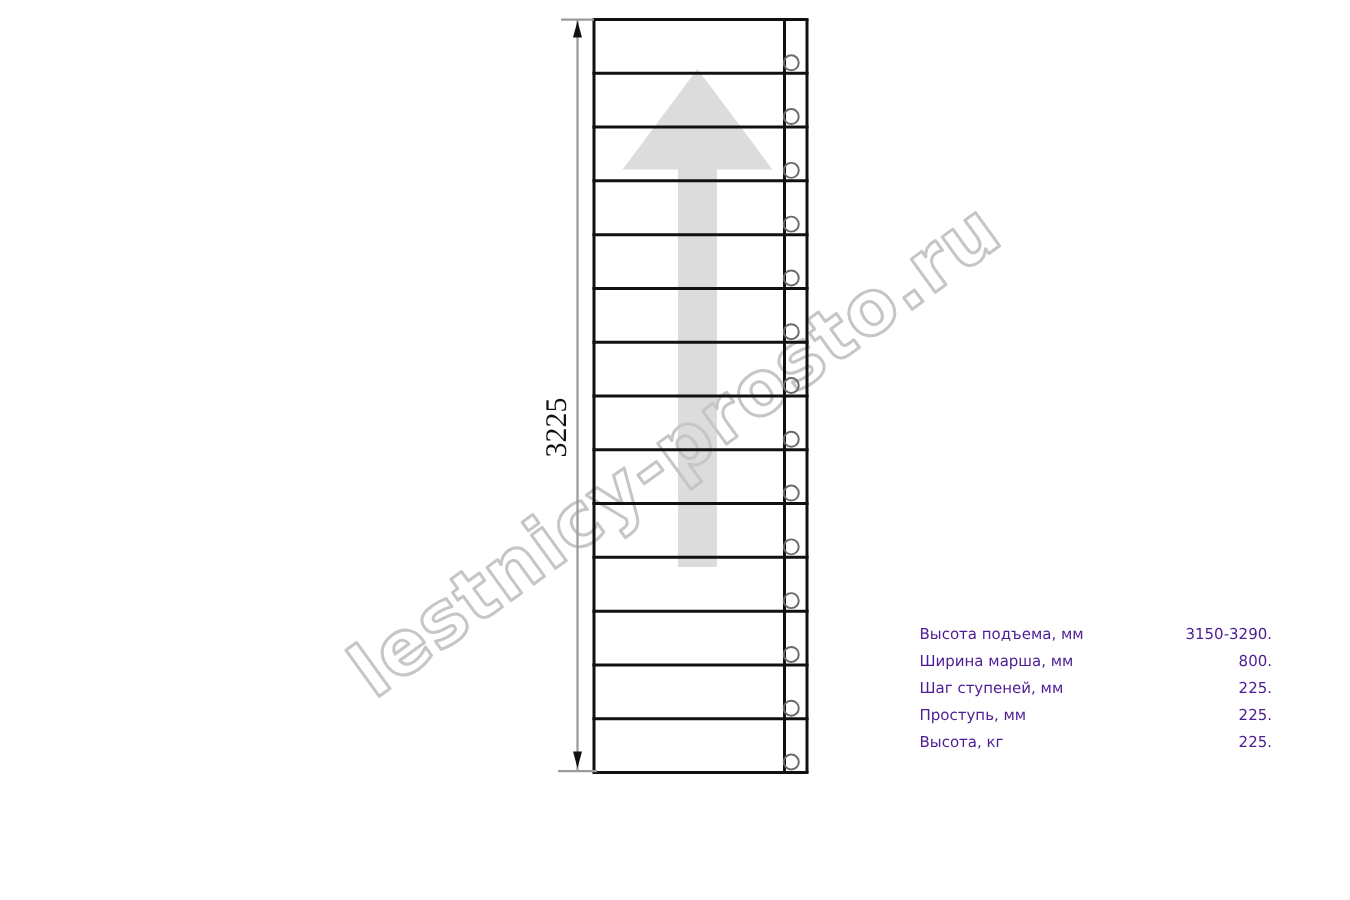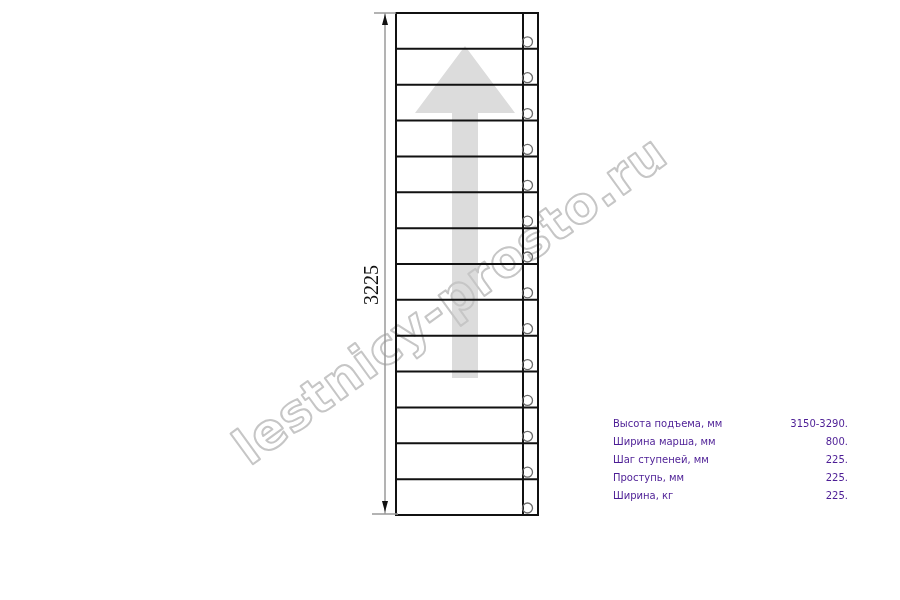--- a/index.html
+++ b/index.html
@@ -111,18 +111,18 @@
     </div>
     <div class="spec-row">
       <span class="spec-label">Шаг ступеней, мм</span>
       <span class="spec-value">225.</span>
     </div>
     <div class="spec-row">
       <span class="spec-label">Проступь, мм</span>
       <span class="spec-value">225.</span>
     </div>
     <div class="spec-row">
-      <span class="spec-label">Ширина, кг</span>
+      <span class="spec-label">Высота, кг</span>
       <span class="spec-value">225.</span>
     </div>
   </div>
 
 </div>
 
 </body></html>

